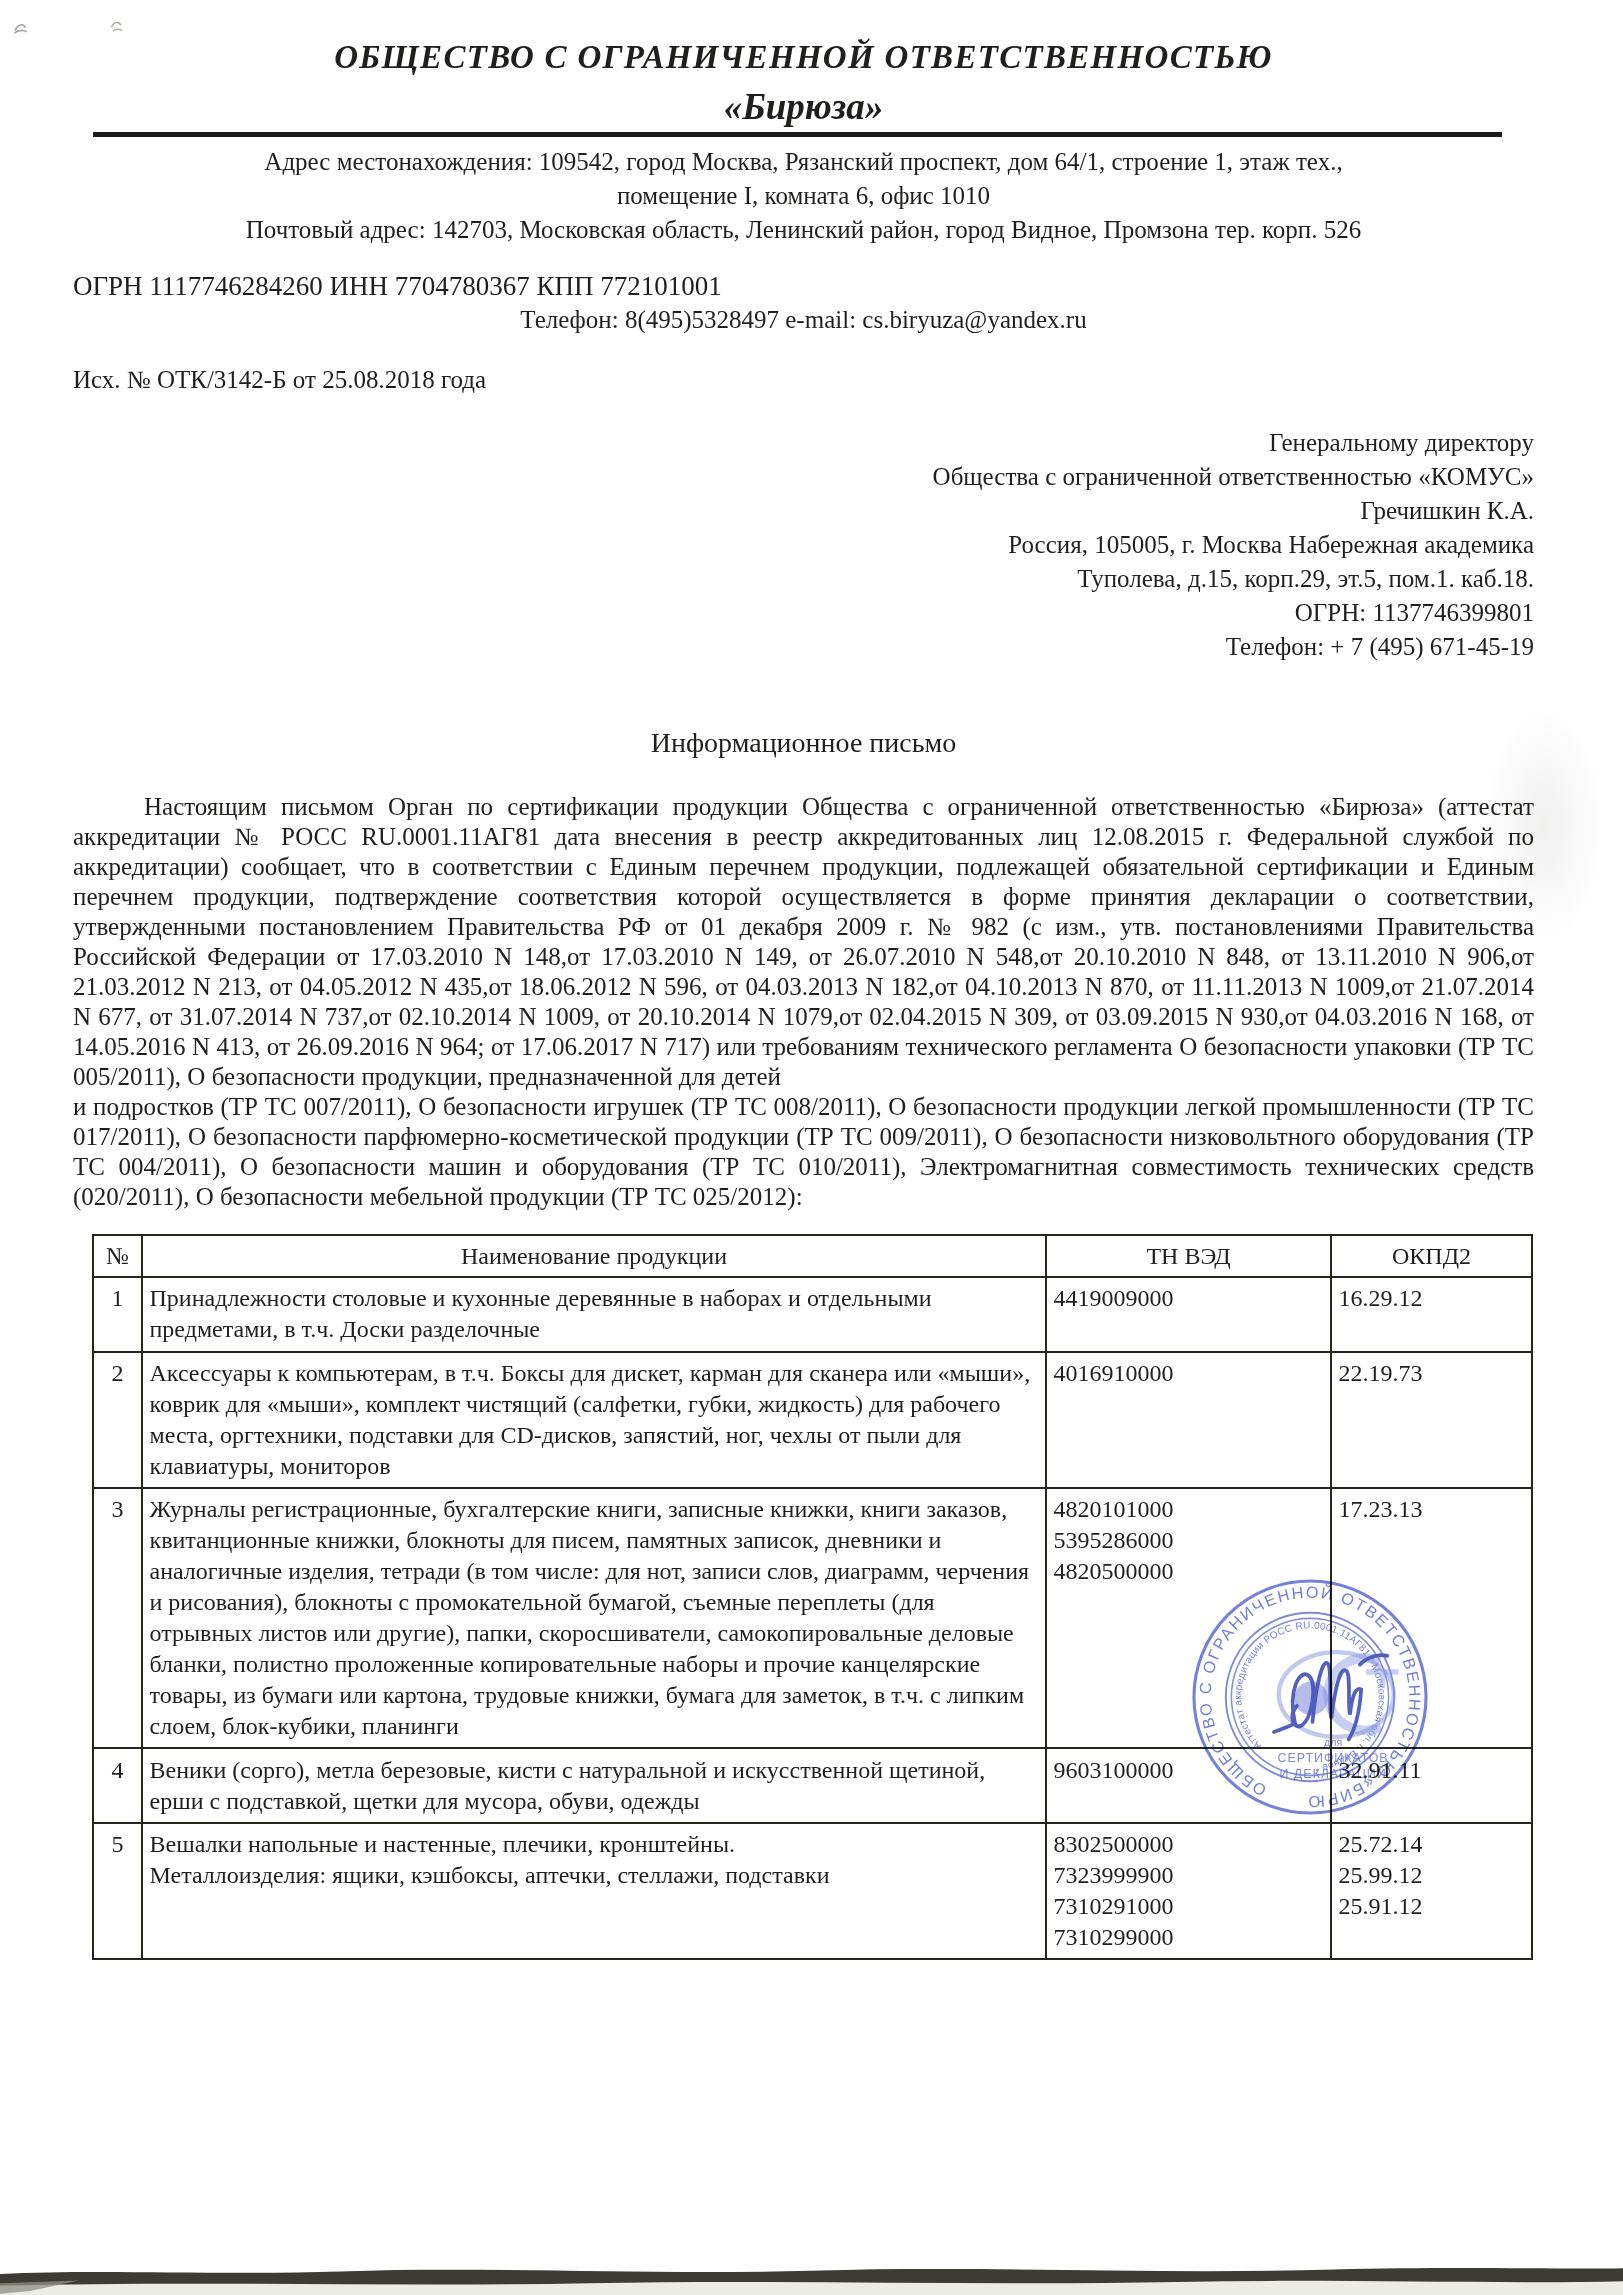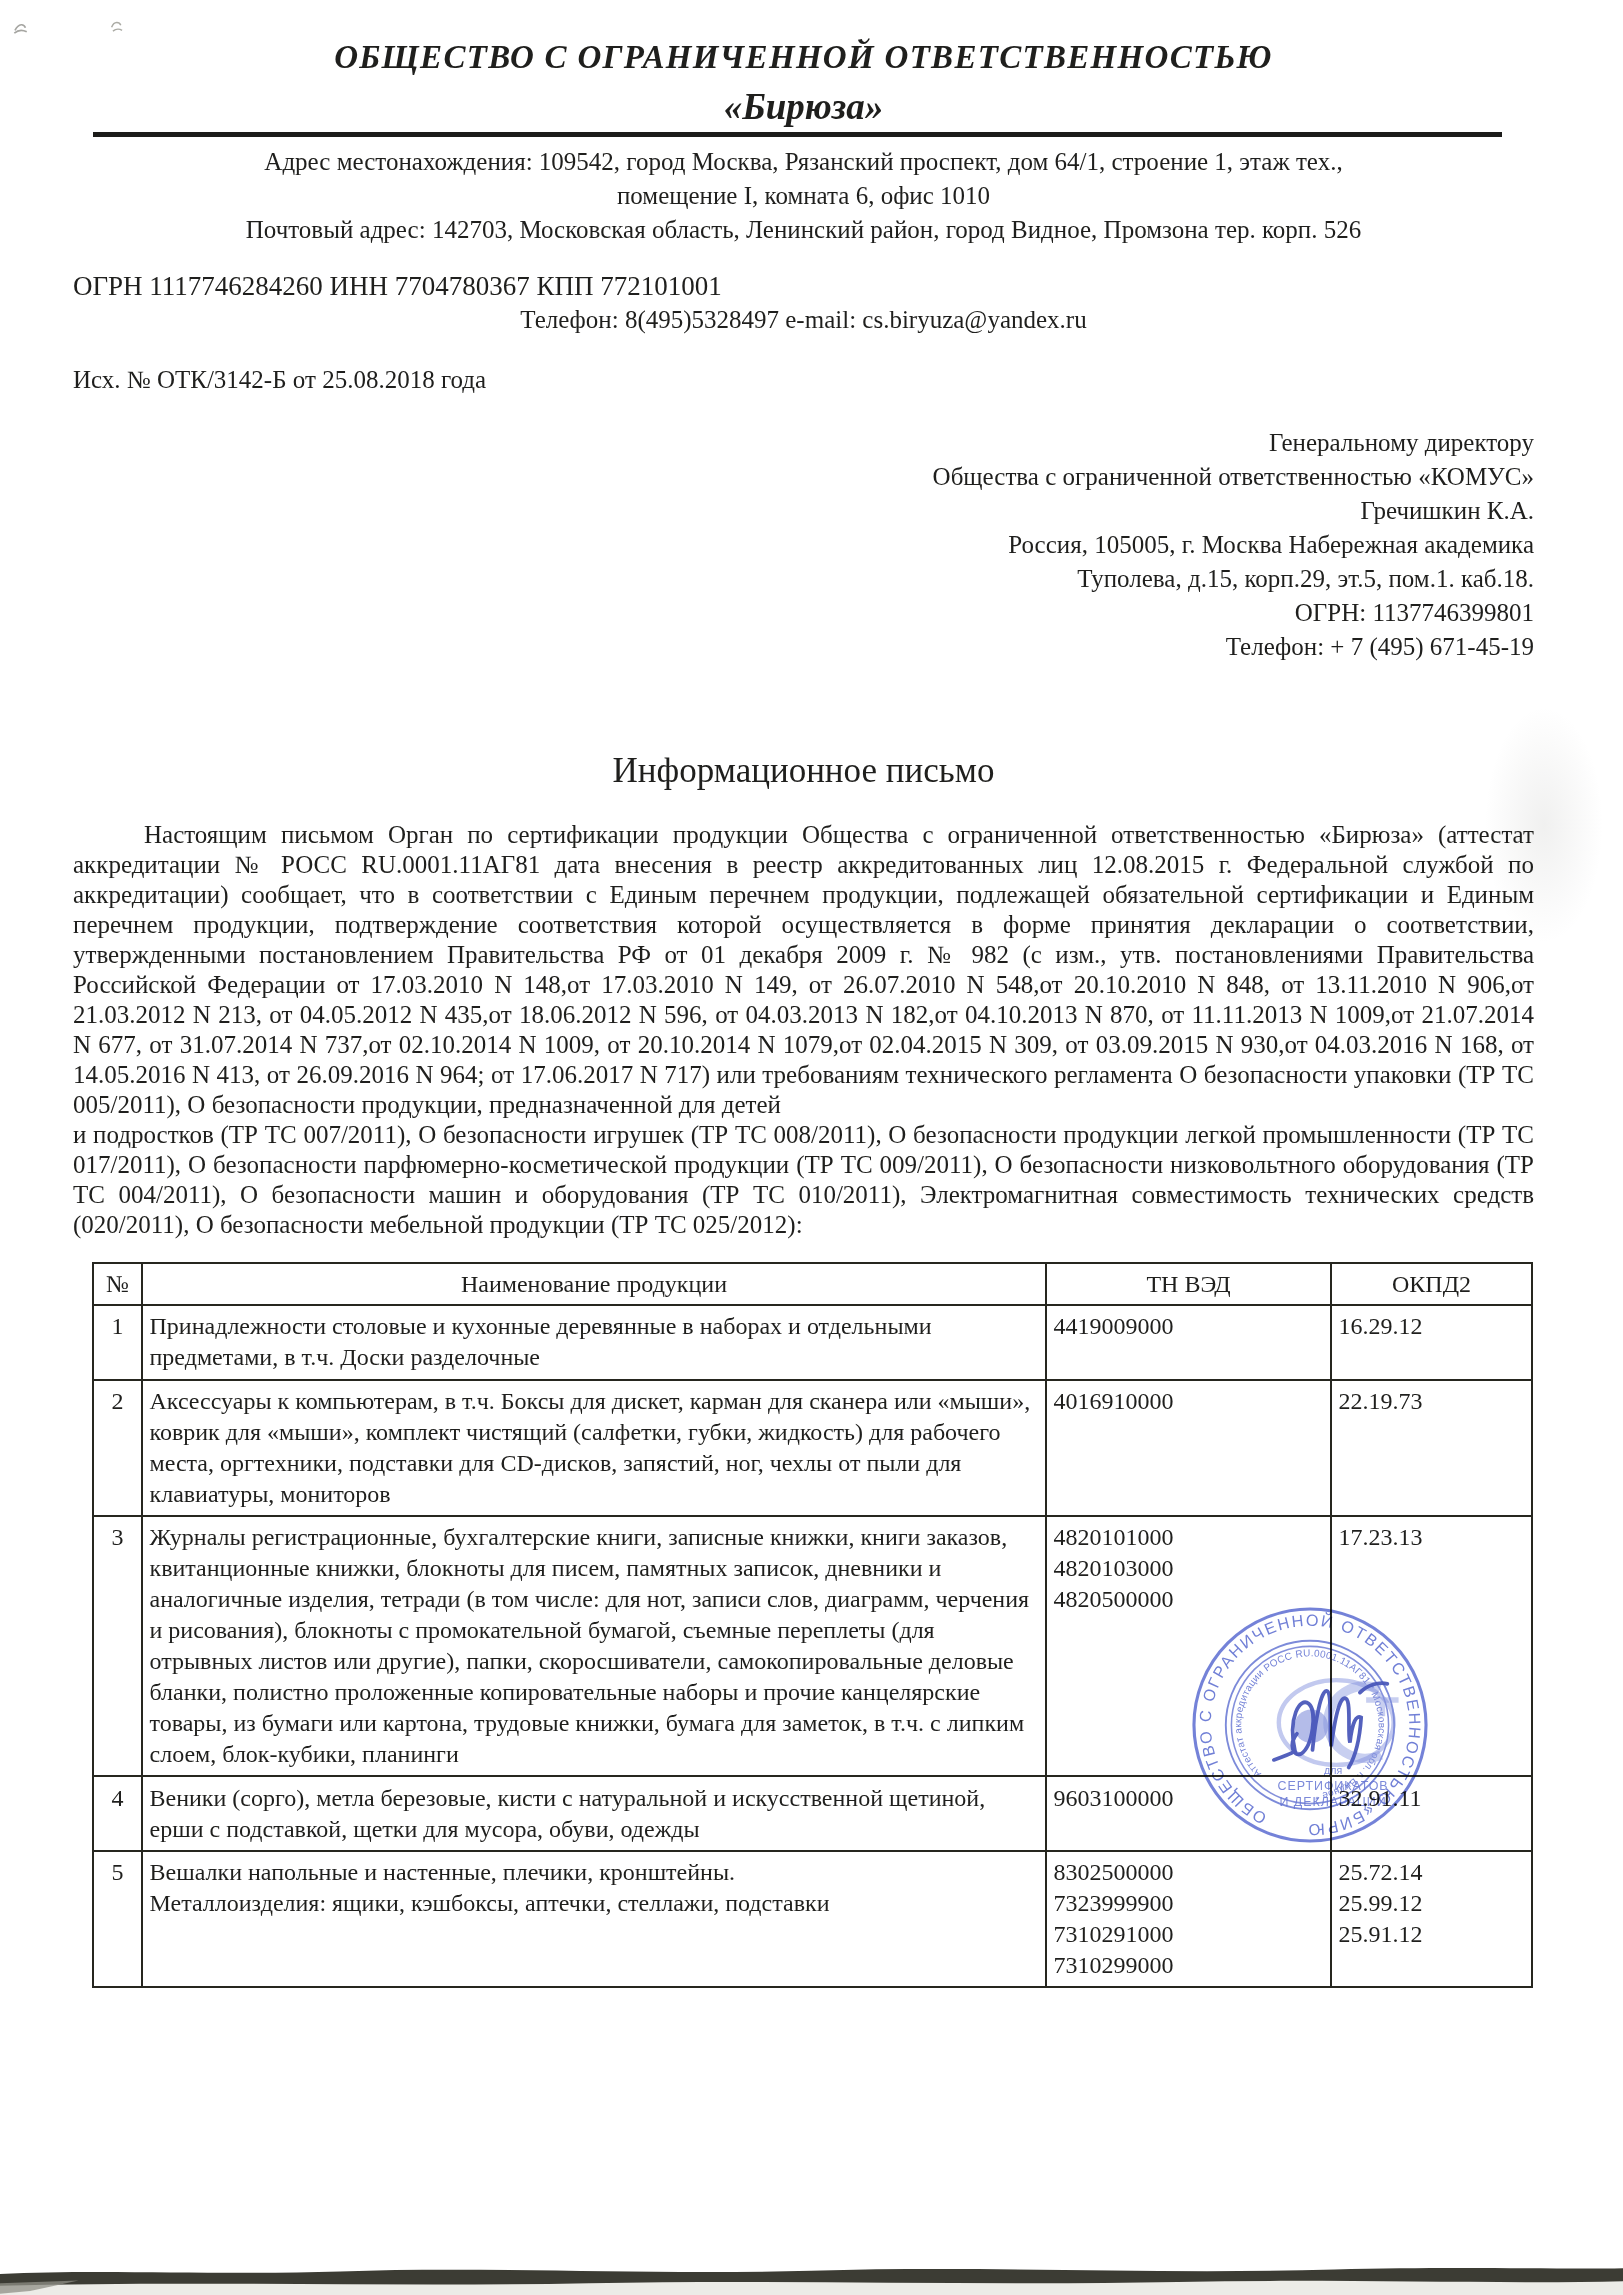--- a/index.html
+++ b/index.html
@@ -14,21 +14,21 @@
   }
   .content{position:absolute;left:0;top:0;width:1623px;padding:37px 89px 0 73px;box-sizing:border-box;}
   .company-title{ text-align:center;font-weight:bold;font-style:italic;font-size:33px;letter-spacing:1.3px;line-height:41px;}
   .company-title2{text-align:center;font-weight:bold;font-style:italic;font-size:37px;line-height:42px;margin-top:7.9px;}
   .rule{height:5.2px;background:#1c1c1a;width:1409px;margin-left:20px;margin-top:3.9px;}
   .addr{margin-top:7.9px;text-align:center;font-size:25px;line-height:34px;}
   .ogrn{margin-top:22px;text-align:left;font-size:27px;line-height:34px;}
   .phone{text-align:center;font-size:25px;line-height:34px;}
   .outgoing{margin-top:26px;font-size:25px;line-height:33px;text-align:left;}
   .recipient{margin-top:30px;text-align:right;font-size:25px;line-height:34px;}
-  .subject{margin-top:90px;text-align:center;font-size:35px;line-height:33px;}
+  .subject{margin-top:62px;text-align:center;font-size:28px;line-height:33px;}
   .bodytext{margin-top:33px;font-size:25px;line-height:30px;text-align:justify;}
   .par1{text-indent:71px;}
   .par2{text-indent:0;}
   .table-wrap{position:relative;margin-top:22px;margin-left:19px;width:1439px;}
   table.products{border-collapse:collapse;width:1439px;table-layout:fixed;border:2.6px solid #26261f;font-size:24px;}
   table.products th{border:2px solid #26261f;border-bottom:2.6px solid #26261f;font-weight:normal;padding:5.2px 3.9px;text-align:center;line-height:30px;}
   table.products td{border:2px solid #26261f;vertical-align:top;padding:5.2px 6.5px;line-height:31px;}
   td.c-num{text-align:center;padding-top:6.5px;}
   td.c-name{white-space:pre-line;padding-left:10.5px;padding-right:18.3px;}
   td.c-code{white-space:pre-line;padding-left:15.7px;}
@@ -110,21 +110,21 @@
           <tr>
             <td class="c-num">2</td>
             <td class="c-name">Аксессуары к компьютерам, в т.ч. Боксы для дискет, карман для сканера или «мыши», коврик для «мыши», комплект чистящий (салфетки, губки, жидкость) для рабочего места, оргтехники, подставки для CD-дисков, запястий, ног, чехлы от пыли для клавиатуры, мониторов</td>
             <td class="c-code">4016910000</td>
             <td class="c-code">22.19.73</td>
           </tr>
           <tr>
             <td class="c-num">3</td>
             <td class="c-name">Журналы регистрационные, бухгалтерские книги, записные книжки, книги заказов, квитанционные книжки, блокноты для писем, памятных записок, дневники и аналогичные изделия, тетради (в том числе: для нот, записи слов, диаграмм, черчения и рисования), блокноты с промокательной бумагой, съемные переплеты (для отрывных листов или другие), папки, скоросшиватели, самокопировальные деловые бланки, полистно проложенные копировательные наборы и прочие канцелярские товары, из бумаги или картона, трудовые книжки, бумага для заметок, в т.ч. с липким слоем, блок-кубики, планинги</td>
             <td class="c-code loose84">4820101000
-4820103000
+5395286000
 4820500000</td>
             <td class="c-code">17.23.13</td>
           </tr>
           <tr>
             <td class="c-num">4</td>
             <td class="c-name">Веники (сорго), метла березовые, кисти с натуральной и искусственной щетиной, ерши с подставкой, щетки для мусора, обуви, одежды</td>
             <td class="c-code">9603100000</td>
             <td class="c-code">32.91.11</td>
           </tr>
           <tr>

